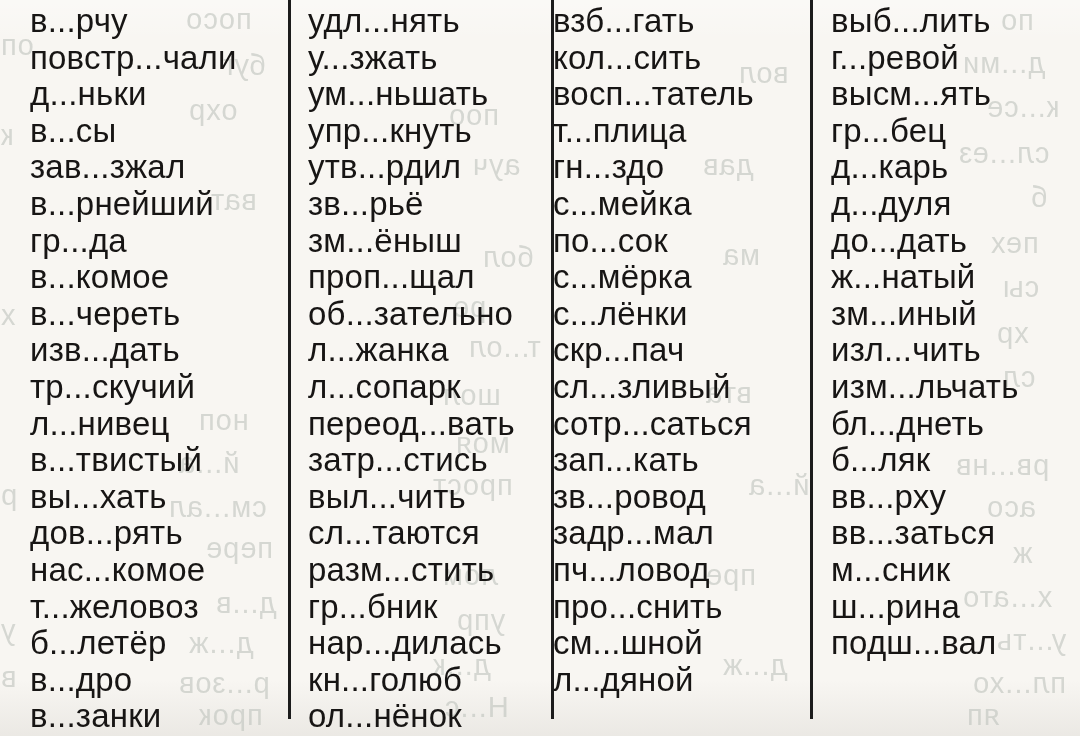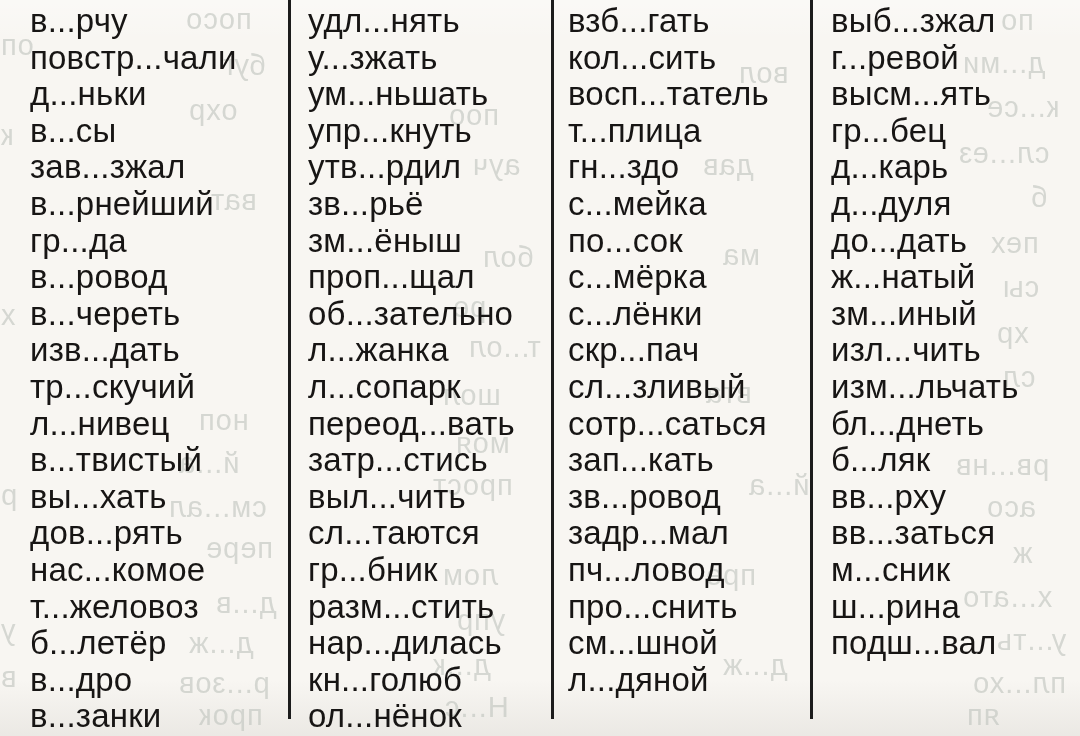--- a/index.html
+++ b/index.html
@@ -48,21 +48,21 @@
   .vline.v1{left:288px;}
   .vline.v2{left:551px;}
   .vline.v3{left:810px;}
   .col{
     position:absolute;top:0;
     padding-top:3px;
     z-index:2;
   }
   .col[data-column="0"]{left:30px;width:250px;}
   .col[data-column="1"]{left:308px;width:235px;}
-  .col[data-column="2"]{left:568px;width:230px;}
+  .col[data-column="2"]{left:553px;width:230px;}
   .col[data-column="3"]{left:831px;width:240px;}
   .word{
     font-size:33px;
     line-height:36.6px;
     color:var(--ink);
     white-space:nowrap;
     letter-spacing:.2px;
   }
 </style>
 </head>
@@ -127,21 +127,21 @@
     </div>
 
   <div class="col" data-column="0">
       <div class="word">в...рчу</div>
       <div class="word">повстр...чали</div>
       <div class="word">д...ньки</div>
       <div class="word">в...сы</div>
       <div class="word">зав...зжал</div>
       <div class="word">в...рнейший</div>
       <div class="word">гр...да</div>
-      <div class="word">в...ровод</div>
+      <div class="word">в...комое</div>
       <div class="word">в...череть</div>
       <div class="word">изв...дать</div>
       <div class="word">тр...скучий</div>
       <div class="word">л...нивец</div>
       <div class="word">в...твистый</div>
       <div class="word">вы...хать</div>
       <div class="word">дов...рять</div>
       <div class="word">нас...комое</div>
       <div class="word">т...желовоз</div>
       <div class="word">б...летёр</div>
@@ -157,22 +157,22 @@
       <div class="word">зв...рьё</div>
       <div class="word">зм...ёныш</div>
       <div class="word">проп...щал</div>
       <div class="word">об...зательно</div>
       <div class="word">л...жанка</div>
       <div class="word">л...сопарк</div>
       <div class="word">переод...вать</div>
       <div class="word">затр...стись</div>
       <div class="word">выл...чить</div>
       <div class="word">сл...таются</div>
+      <div class="word">разм...стить</div>
       <div class="word">гр...бник</div>
-      <div class="word">разм...стить</div>
       <div class="word">нар...дилась</div>
       <div class="word">кн...голюб</div>
       <div class="word">ол...нёнок</div>
     </div>
   <div class="col" data-column="2">
       <div class="word">взб...гать</div>
       <div class="word">кол...сить</div>
       <div class="word">восп...татель</div>
       <div class="word">т...плица</div>
       <div class="word">гн...здо</div>
@@ -185,21 +185,21 @@
       <div class="word">сотр...саться</div>
       <div class="word">зап...кать</div>
       <div class="word">зв...ровод</div>
       <div class="word">задр...мал</div>
       <div class="word">пч...ловод</div>
       <div class="word">про...снить</div>
       <div class="word">см...шной</div>
       <div class="word">л...дяной</div>
     </div>
   <div class="col" data-column="3">
-      <div class="word">выб...зжал</div>
+      <div class="word">выб...лить</div>
       <div class="word">г...ревой</div>
       <div class="word">высм...ять</div>
       <div class="word">гр...бец</div>
       <div class="word">д...карь</div>
       <div class="word">д...дуля</div>
       <div class="word">до...дать</div>
       <div class="word">ж...натый</div>
       <div class="word">зм...иный</div>
       <div class="word">изл...чить</div>
       <div class="word">изм...льчать</div>

